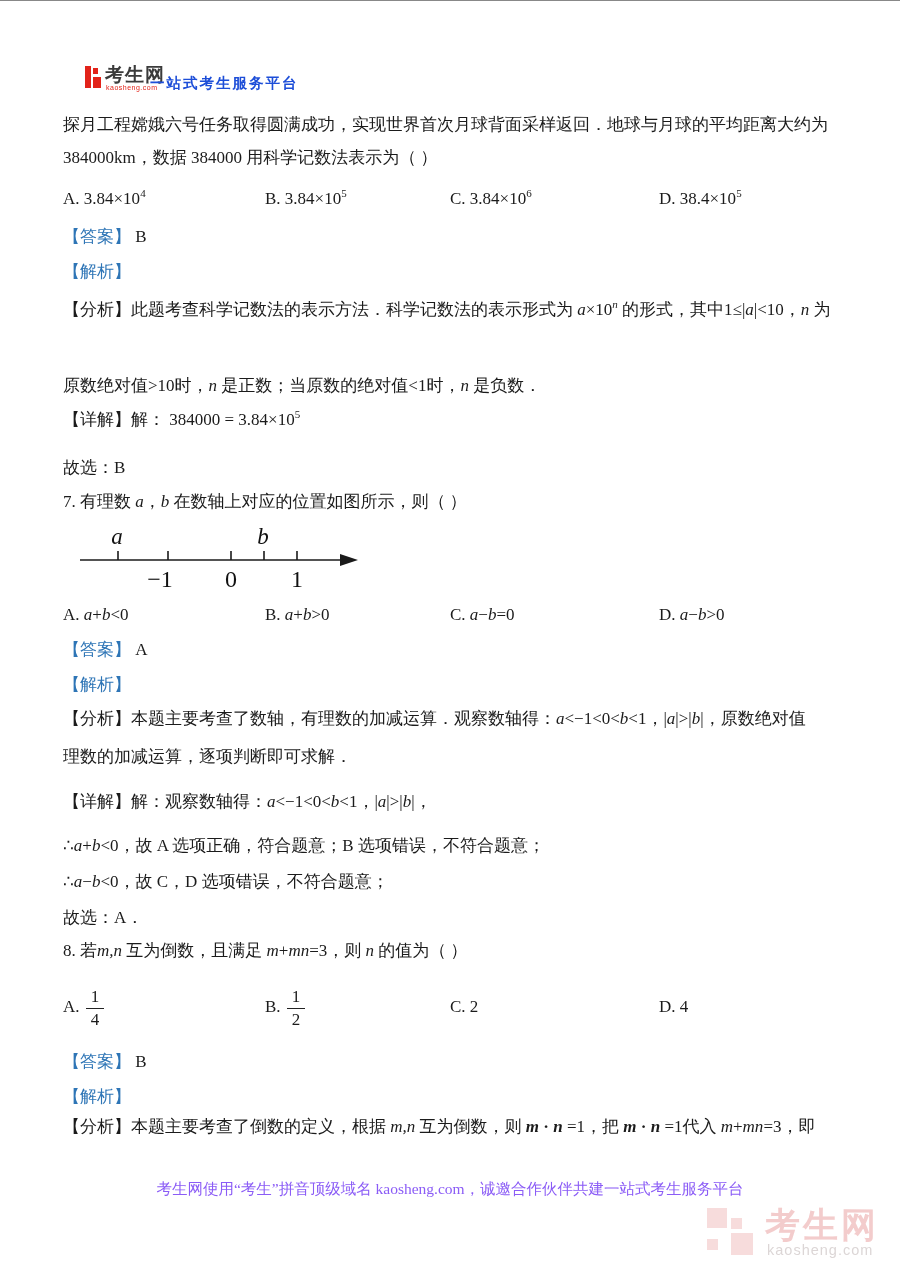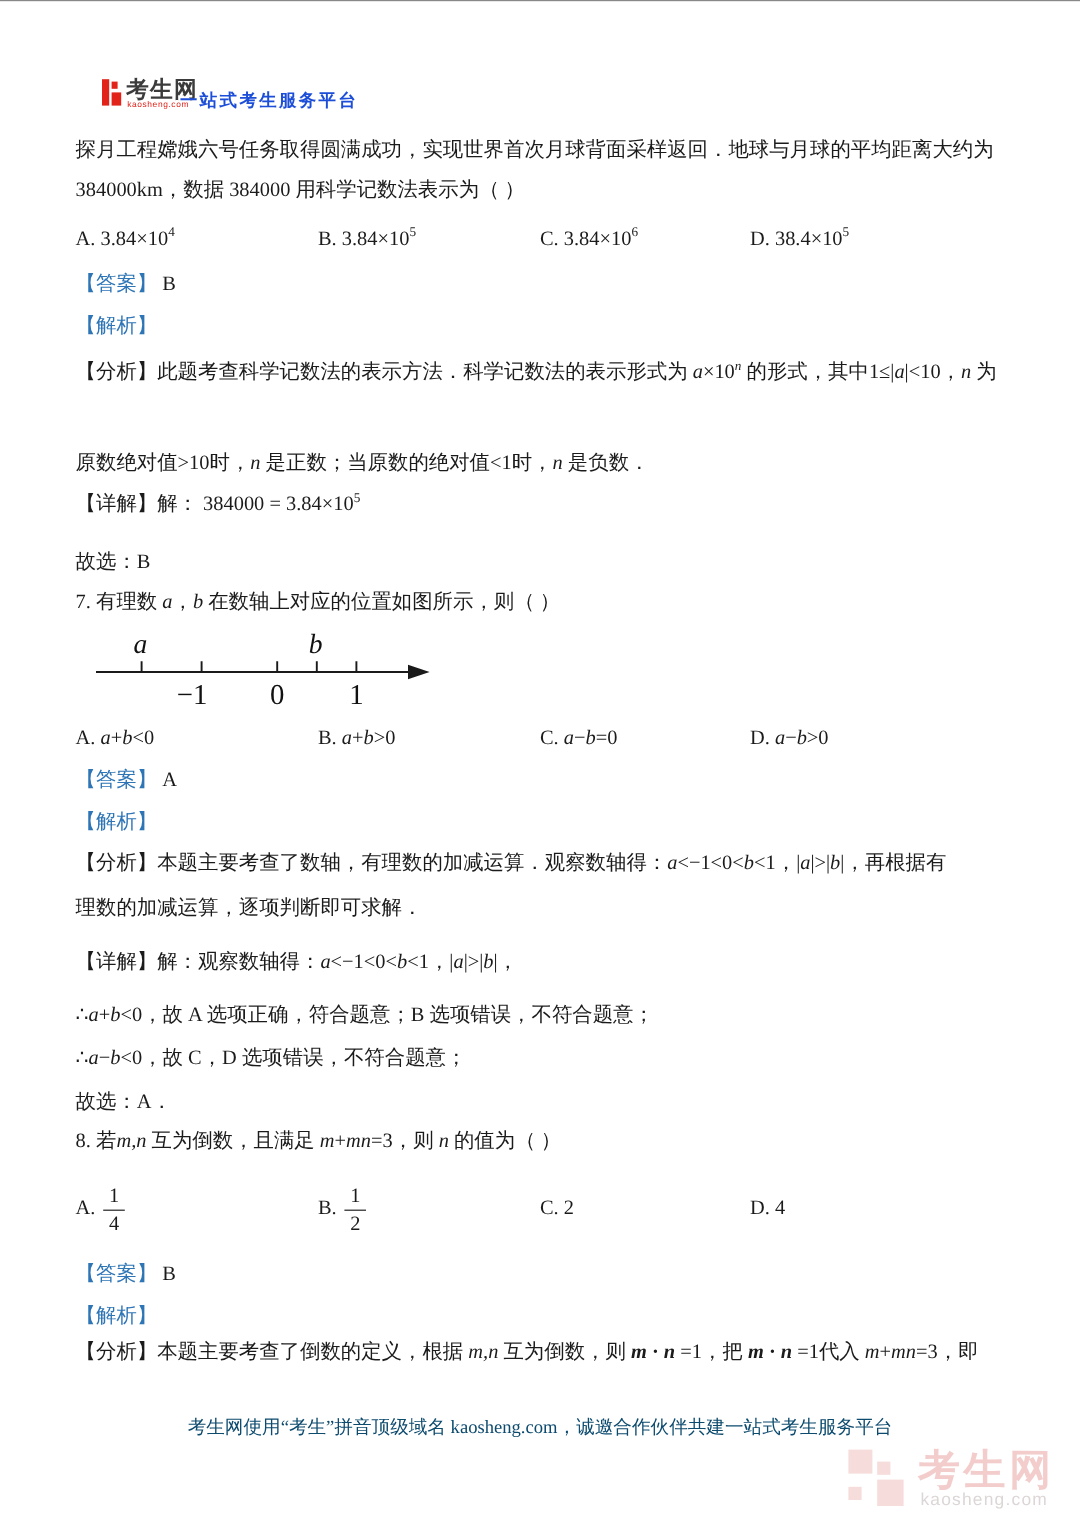--- a/index.html
+++ b/index.html
@@ -15,37 +15,37 @@
   .b{font-weight:bold;}
   .bi{font-weight:bold; font-style:italic;}
   .blue{color:#2E75B6;}
   .sup{font-size:11px; position:relative; top:-7px;}
   .supi{font-size:11px; position:relative; top:-7px; font-style:italic;}
   .frac{display:inline-block; vertical-align:middle; text-align:center; line-height:1.15; margin:0 2px;}
   .fnum{display:block; border-bottom:1.4px solid #222; padding:0 5px 1px;}
   .fden{display:block; padding-top:1px;}
   .optrow{position:absolute; left:63px; width:800px; height:30px;}
   .optrow .opt{position:absolute; top:0; white-space:nowrap; line-height:24px;}
-  .opt.oa{left:0;} .opt.ob{left:202px;} .opt.oc{left:387px;} .opt.od{left:562px;}
+  .opt.oa{left:0;} .opt.ob{left:202px;} .opt.oc{left:387px;} .opt.od{left:596px;}
   .fracrow{height:58px;}
   .fracrow .opt{line-height:56px;}
   
   .hdr-icon{position:absolute; left:85px; top:64px; width:16px; height:24px;}
   .hdr-icon .blk{position:absolute; background:#E2231A;}
   .hb1{left:0; top:1px; width:6px; height:22px;}
   .hb2{left:8px; top:3px; width:5px; height:6px;}
   .hb3{left:8px; top:12px; width:8px; height:11px;}
   .hdr-name{position:absolute; left:105px; top:61px; font-size:19px; font-weight:bold; color:#3b3b3b; letter-spacing:1px; font-family:"Liberation Sans",sans-serif;}
   .hdr-domain{position:absolute; left:106px; top:83px; font-size:7px; color:#E2231A; letter-spacing:.5px; font-family:"Liberation Sans",sans-serif;}
   .hdr-tagline{position:absolute; left:150px; top:73px; font-size:14.5px; font-weight:bold; color:#1d4ed8; letter-spacing:2px;}
   
   .fig{position:absolute; left:60px; top:514px;}
   .fig text{font-family:"Liberation Serif","DejaVu Serif",serif;}
   
-  .footer{position:absolute; left:0; top:1178px; width:900px; text-align:center; font-size:15.5px; color:#0c4a6e;}
+  .footer{position:absolute; left:0; top:1178px; width:900px; text-align:center; font-size:15.5px; color:#8b5cf6;}
   
   .wm{position:absolute; left:705px; top:1205px; width:195px; height:58px;}
   .wm .blk{position:absolute; background:#F7DCDC;}
   .wb1{left:2px; top:2px; width:20px; height:20px;}
   .wb2{left:26px; top:12px; width:11px; height:11px;}
   .wb3{left:26px; top:27px; width:22px; height:22px;}
   .wb4{left:2px; top:33px; width:11px; height:11px;}
   .wm-name{position:absolute; left:60px; top:-4px; font-size:35px; font-weight:bold; color:#F3CCCC; letter-spacing:3px; font-family:"Liberation Sans",sans-serif;}
   .wm-domain{position:absolute; left:62px; top:36px; font-size:14.5px; color:#DCD6D6; letter-spacing:1px; font-family:"Liberation Sans",sans-serif;}
 </style>
@@ -99,21 +99,21 @@
 
   <div class="optrow" style="top:602px">
     <span class="opt oa"><span>A.   </span><span class="i">a</span><span>+</span><span class="i">b</span><span>&lt;0</span></span>
     <span class="opt ob"><span>B.  </span><span class="i">a</span><span>+</span><span class="i">b</span><span>&gt;0</span></span>
     <span class="opt oc"><span>C.  </span><span class="i">a</span><span>−</span><span class="i">b</span><span>=0</span></span>
     <span class="opt od"><span>D.  </span><span class="i">a</span><span>−</span><span class="i">b</span><span>&gt;0</span></span>
   </div>
 
   <div class="ln" style="top:637px"><span class="blue">【答案】</span><span> A</span></div>
   <div class="ln" style="top:672px"><span class="blue">【解析】</span></div>
-  <div class="ln" style="top:706px"><span>【分析】本题主要考查了数轴，有理数的加减运算．观察数轴得：</span><span class="i">a</span><span>&lt;−1&lt;0&lt;</span><span class="i">b</span><span>&lt;1，|</span><span class="i">a</span><span>|&gt;|</span><span class="i">b</span><span>|，再根据有</span></div>
+  <div class="ln" style="top:706px"><span>【分析】本题主要考查了数轴，有理数的加减运算．观察数轴得：</span><span class="i">a</span><span>&lt;−1&lt;0&lt;</span><span class="i">b</span><span>&lt;1，|</span><span class="i">a</span><span>|&gt;|</span><span class="i">b</span><span>|，原数绝对值</span></div>
   <div class="ln" style="top:744px"><span>理数的加减运算，逐项判断即可求解．</span></div>
   <div class="ln" style="top:789px"><span>【详解】解：观察数轴得：</span><span class="i">a</span><span>&lt;−1&lt;0&lt;</span><span class="i">b</span><span>&lt;1，|</span><span class="i">a</span><span>|&gt;|</span><span class="i">b</span><span>|，</span></div>
   <div class="ln" style="top:833px"><span>∴</span><span class="i">a</span><span>+</span><span class="i">b</span><span>&lt;0，故 A 选项正确，符合题意；B 选项错误，不符合题意；</span></div>
   <div class="ln" style="top:869px"><span>∴</span><span class="i">a</span><span>−</span><span class="i">b</span><span>&lt;0，故 C，D 选项错误，不符合题意；</span></div>
   <div class="ln" style="top:905px"><span>故选：A．</span></div>
 
   <div class="ln" style="top:938px"><span>8. 若</span><span class="i">m,n</span><span> 互为倒数，且满足 </span><span class="i">m</span><span>+</span><span class="i">mn</span><span>=3，则 </span><span class="i">n</span><span> 的值为（    ）</span></div>
 
   <div class="optrow fracrow" style="top:978px">
     <span class="opt oa"><span>A.  </span><span class="frac"><span class="fnum">1</span><span class="fden">4</span></span></span>

